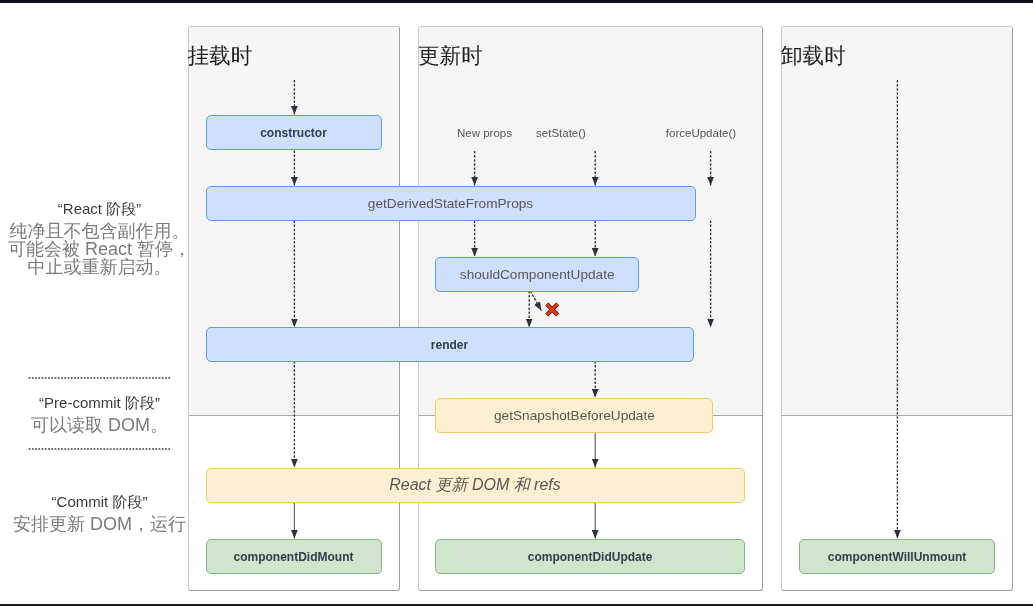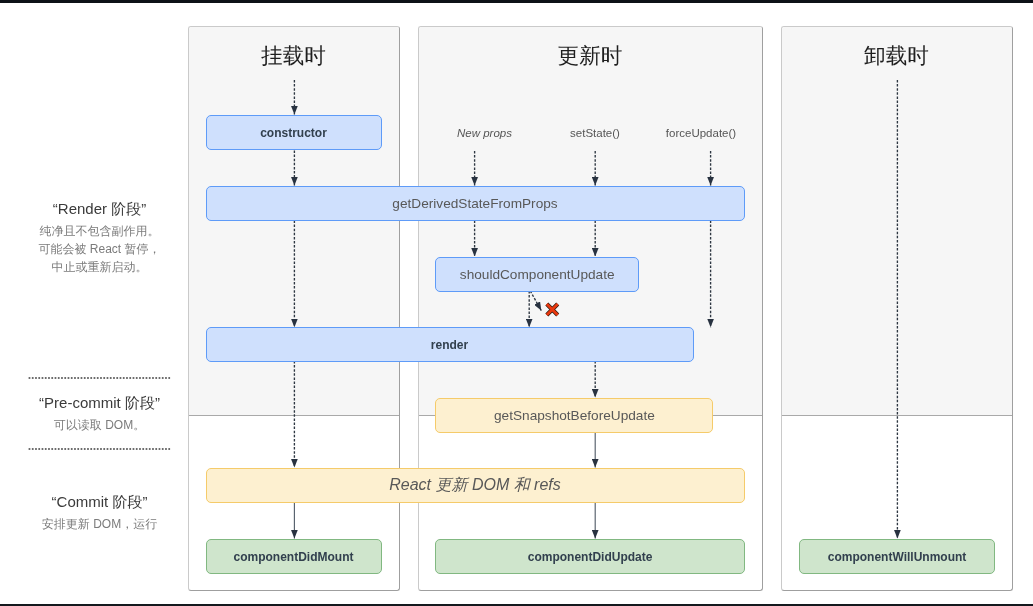--- a/index.html
+++ b/index.html
@@ -7,60 +7,60 @@
   body{width:1033px;height:606px;background:#ffffff;overflow:hidden;
        font-family:"Liberation Sans",sans-serif;}
   #stage{position:relative;width:1033px;height:606px;}
 
   .topbar{position:absolute;left:0;top:0;width:1033px;height:3px;background:#0d1117;}
   .bottombar{position:absolute;left:0;top:604px;width:1033px;height:2px;background:#14181d;}
 
   
   .legend-block{position:absolute;width:199px;left:0;text-align:center;}
   .legend-title{font-size:15px;color:#3a3a3a;line-height:17px;white-space:nowrap;}
-  .legend-desc{font-size:12px;color:#7b7b7b;line-height:17.9px;margin-top:6px;}
+  .legend-desc{font-size:18px;color:#7b7b7b;line-height:17.9px;margin-top:6px;}
   .legend-desc div{white-space:nowrap;}
   svg.dotted{position:absolute;left:0;width:200px;height:4px;}
 
   
   .panel{position:absolute;top:26px;height:564.5px;background:#ffffff;
          border:1px solid #cacaca;border-right-color:#9f9f9f;border-bottom-color:#9f9f9f;
          border-radius:3px;box-sizing:border-box;}
   .panel-top{position:absolute;left:0;top:0;right:0;height:388px;background:#f6f6f6;
              border-bottom:1px solid #a9a9a9;border-radius:2px 2px 0 0;}
   .panel-title{position:absolute;line-height:23px;
-               font-size:21.6px;color:#1f1f1f;text-align:center;}
+               font-size:21.6px;color:#1f1f1f;}
 
   
   .box{position:absolute;height:35px;box-sizing:border-box;border-radius:5px;
        display:flex;align-items:center;justify-content:center;border:1px solid;}
   .box span{display:block;margin-top:1px;}
   .b-blue{background:#cfe0fd;border-color:#5e9bf8;}
   .b-yellow{background:#fdf0d0;border-color:#f5cb6a;}
   .b-green{background:#cfe5cc;border-color:#81b881;}
   .t-reg{font-size:13.65px;color:#585858;}
   .t-bold{font-size:12px;font-weight:bold;color:#32404e;}
   .t-italic{font-size:16px;font-style:italic;color:#585858;}
 
   
   .trigger{position:absolute;top:126px;line-height:14px;font-size:11.5px;color:#565656;
            text-align:center;white-space:nowrap;transform:translateX(-50%);}
-  .trigger.ital{font-style:italic;}
+  .trigger.ital{}
 
   svg.arrows{position:absolute;left:0;top:0;width:1033px;height:606px;}
 </style>
 </head>
 <body>
 
 <div id="stage">
   <div class="topbar"></div>
   <div class="bottombar"></div>
 
   <div class="legend-block" style="top:200px">
-    <div class="legend-title">“Render 阶段”</div>
+    <div class="legend-title">“React 阶段”</div>
     <div class="legend-desc">
       <div>纯净且不包含副作用。</div>
       <div>可能会被 React 暂停，</div>
       <div>中止或重新启动。</div>
     </div>
   </div>
 
   <svg class="dotted" viewBox="0 0 200 4" style="top:376px">
       <line x1="28.6" y1="2" x2="170.2" y2="2" stroke="#3d3d3d" stroke-width="1.7" stroke-dasharray="1.75 1.5"></line>
     </svg>
@@ -126,27 +126,27 @@
         <line x1="595.2" y1="503" x2="595.2" y2="538.5"></line>
       </g>
     </g>
     <g stroke="#d93a14" stroke-width="3.4" stroke-linecap="butt" fill="none">
       <path d="M546.8,304.0 L557.7,315.0 M557.7,304.0 L546.8,315.0" stroke="#241a11" stroke-width="4.2"></path>
       <path d="M546.8,304.0 L557.7,315.0 M557.7,304.0 L546.8,315.0" stroke="#e8380f" stroke-width="2.9"></path>
     </g>
   </svg>
 
   <div class="trigger ital" style="left:484.5px">New props</div>
-  <div class="trigger" style="left:595px">setState()</div>
+  <div class="trigger" style="left:561px">setState()</div>
   <div class="trigger" style="left:701px">forceUpdate()</div>
 
   <div class="box b-blue" style="left:205.5px;top:114.5px;width:176px">
     <span class="t-bold">constructor</span>
     </div>
-  <div class="box b-blue" style="left:205.5px;top:185.5px;width:539px">
+  <div class="box b-blue" style="left:205.5px;top:185.5px;width:490px">
     <span class="t-reg">getDerivedStateFromProps</span>
     </div>
   <div class="box b-blue" style="left:435.4px;top:256.5px;width:203.6px">
     <span class="t-reg">shouldComponentUpdate</span>
     </div>
   <div class="box b-blue" style="left:205.5px;top:327.3px;width:488px">
     <span class="t-bold">render</span>
     </div>
   <div class="box b-yellow" style="left:435.4px;top:397.5px;width:278px">
     <span class="t-reg">getSnapshotBeforeUpdate</span>

